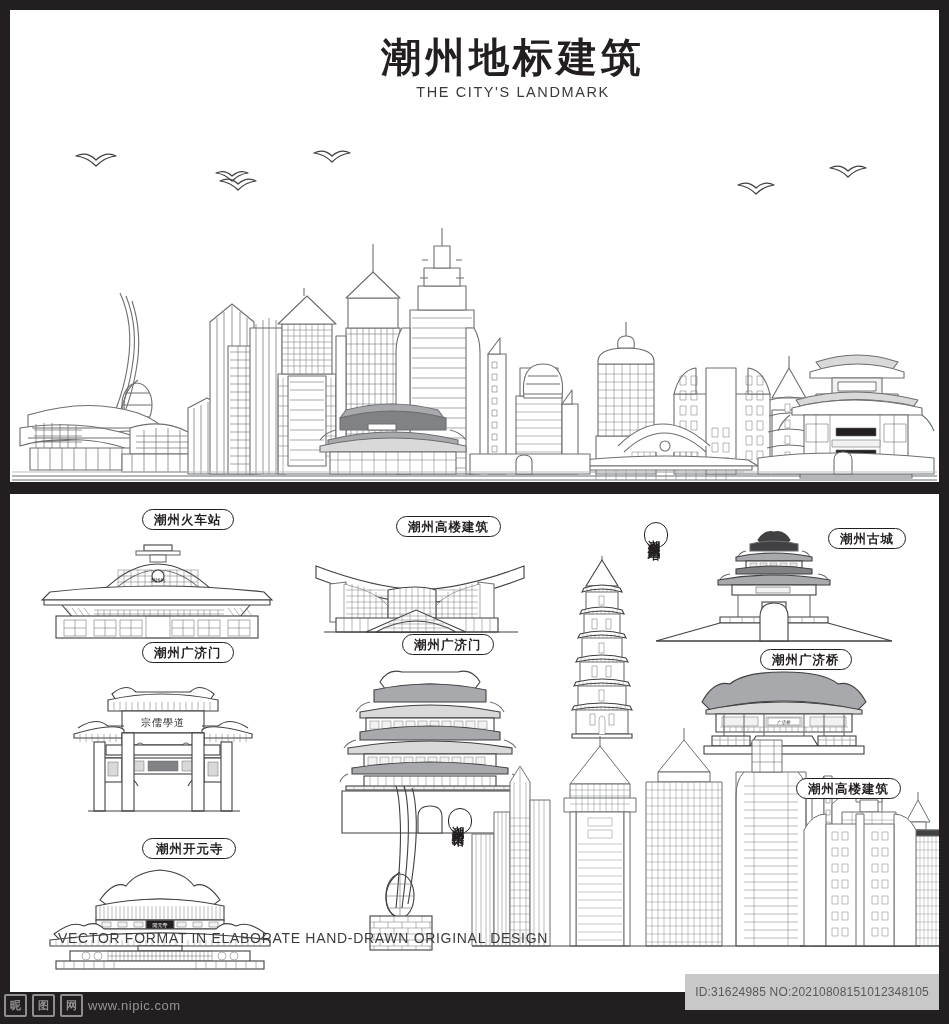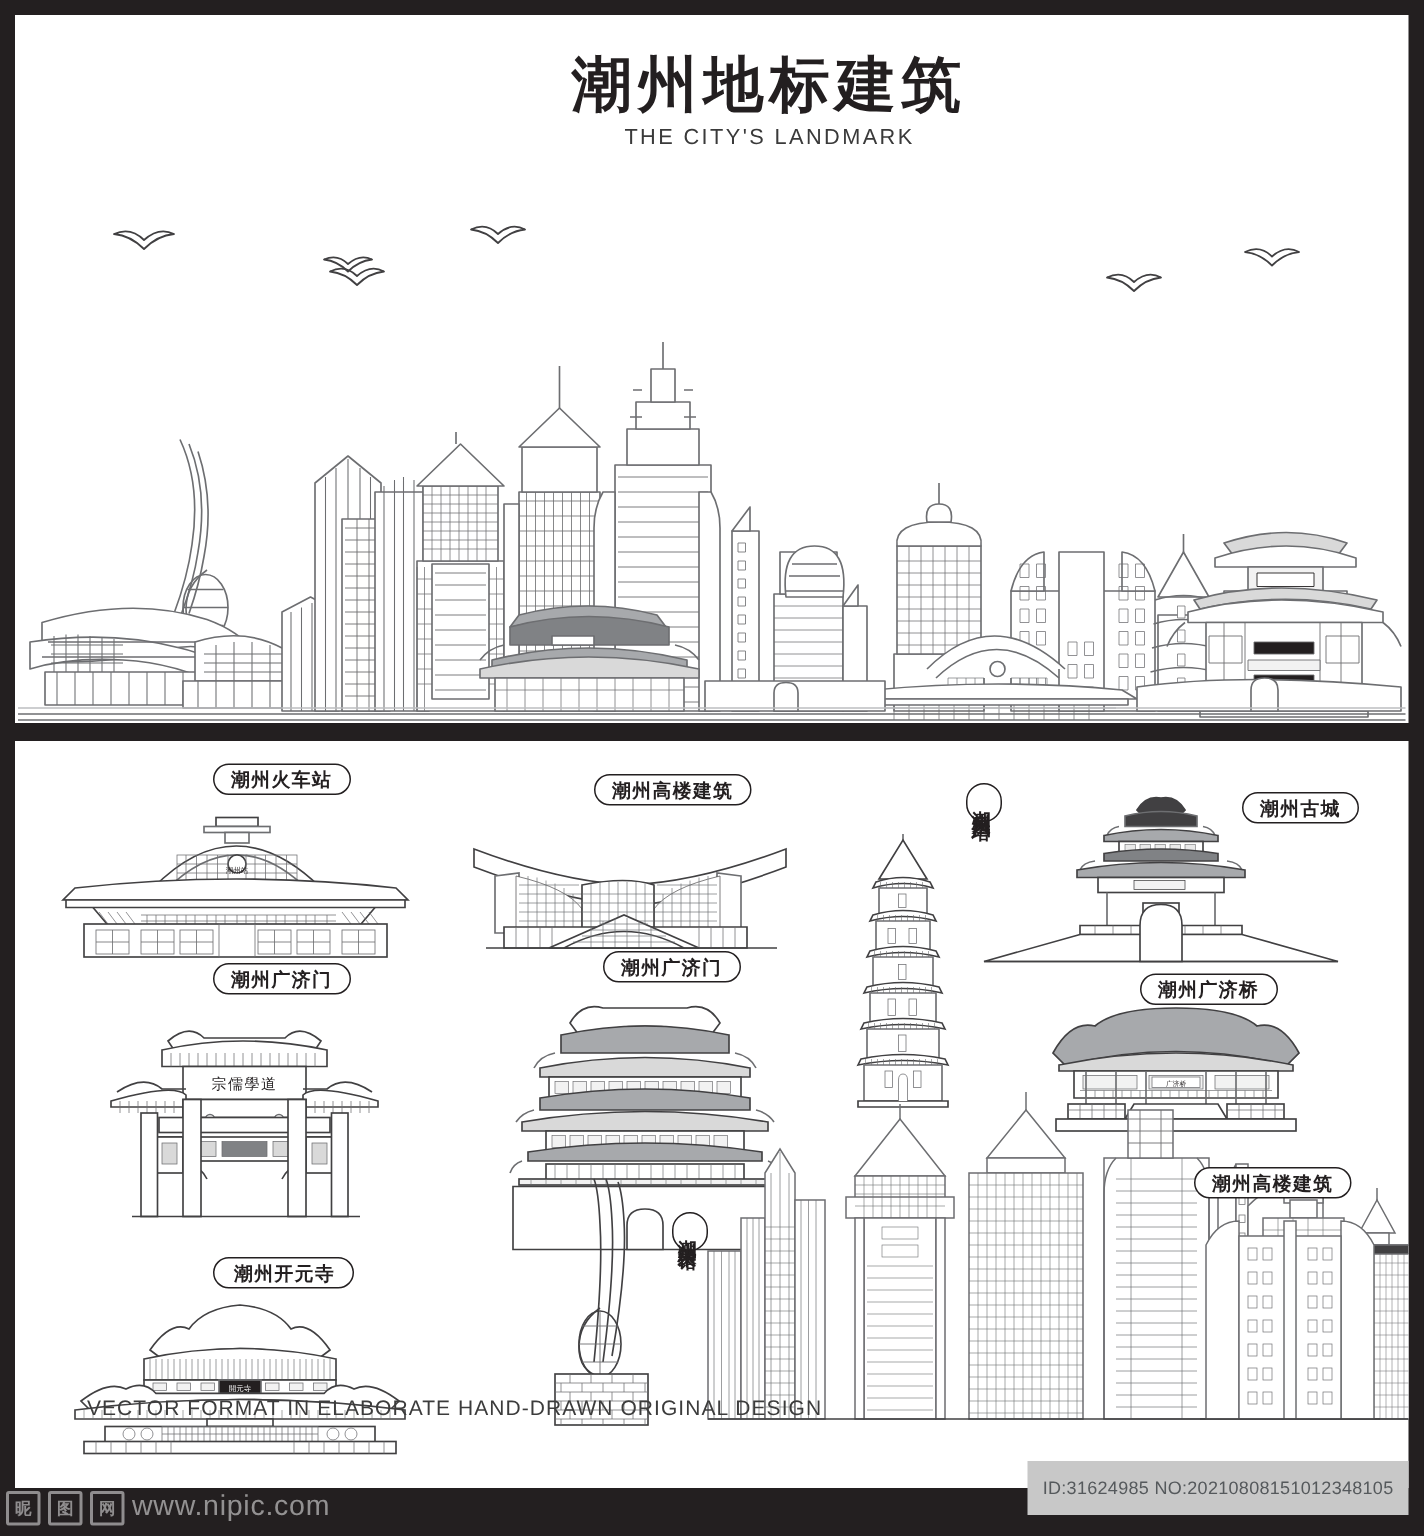--- a/index.html
+++ b/index.html
@@ -38,21 +38,21 @@
   .slogan{position:absolute;left:48px;bottom:46px;}
   .slogan-cn{font-size:23px;font-weight:700;color:#231f20;letter-spacing:2px;}
   .slogan-en{font-size:14px;color:#3c3c3c;letter-spacing:.7px;margin-top:3px;}
 
   
   .wm{position:absolute;left:0;bottom:6px;height:26px;display:flex;
       align-items:center;gap:5px;padding-left:4px;opacity:.65;}
   .wm-box{width:19px;height:19px;border:2px solid #c9c9c9;border-radius:2px;
           color:#c9c9c9;font-size:11px;display:flex;align-items:center;
           justify-content:center;font-weight:700;}
-  .wm-url{color:#cfcfcf;font-size:19px;letter-spacing:.5px;}
+  .wm-url{color:#cfcfcf;font-size:13px;letter-spacing:.5px;}
 
   
   .idbar{position:absolute;right:10px;bottom:14px;height:36px;background:#c8c8c8;
          color:#55595c;font-size:12px;display:flex;align-items:center;
          padding:0 10px;letter-spacing:.2px;}
 </style>
 </head>
 <body>
 
 <div class="page">

